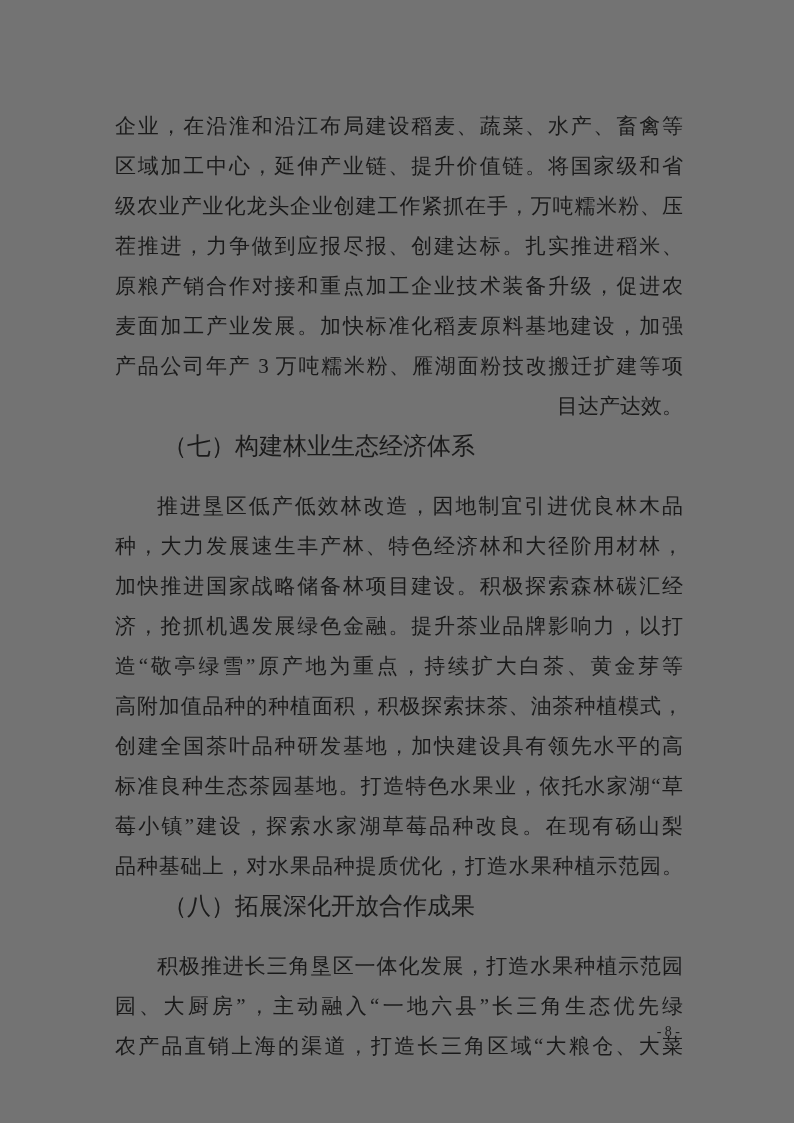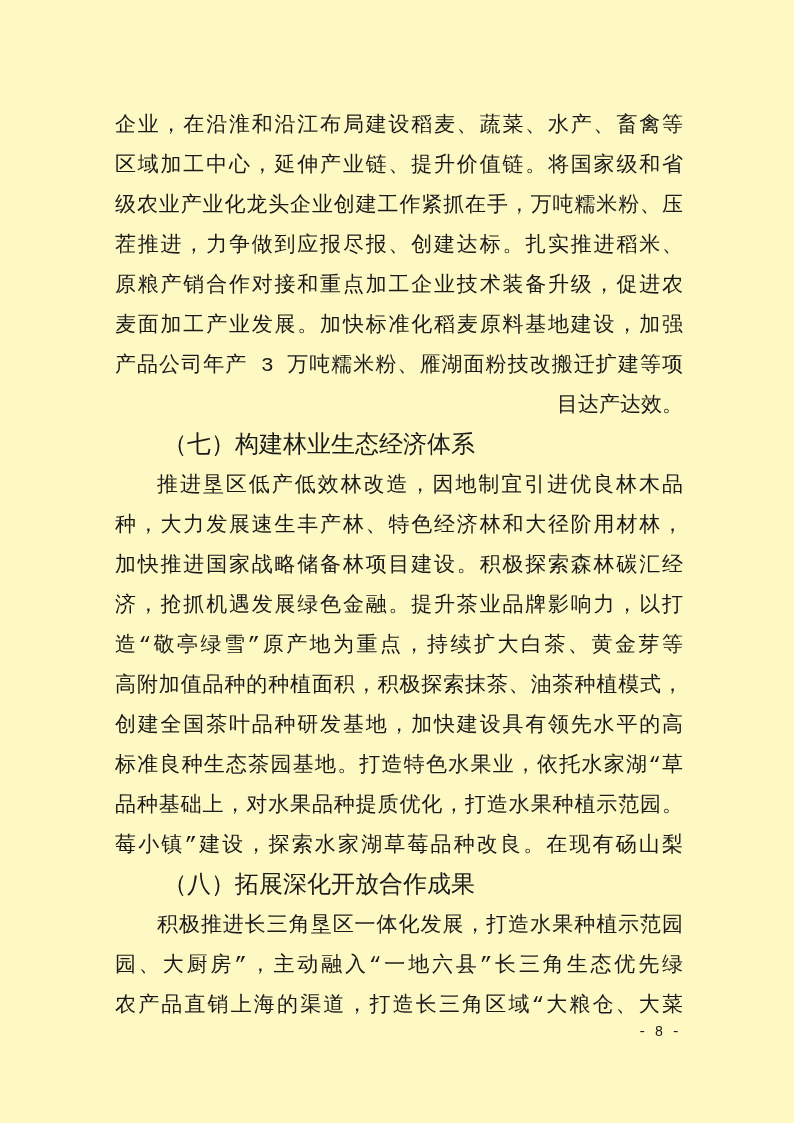--- a/index.html
+++ b/index.html
@@ -4,22 +4,22 @@
 <style>
   html, body {
     margin: 0;
     padding: 0;
     background: #ffffff;
   }
   .page {
     position: relative;
     width: 794px;
     height: 1123px;
-    background: #fef9c3;
-    font-family: Liberation Mono, monospace;
+    background: #737373;
+    font-family: Liberation Serif, serif;
     color: #1a1a1a;
     overflow: hidden;
   }
   .content {
     position: absolute;
     left: 115px;
     top: 106px;
     width: 568px;
   }
   .line {
@@ -29,20 +29,21 @@
     overflow: hidden;
     word-break: break-all;
     text-align: right;
   }
   .j {
     text-align: justify;
     text-align-last: justify;
   }
   .indent {
     text-indent: 2em;
+    margin-top: 20px;
   }
   .heading {
     font-size: 24px;
     height: 40px;
     line-height: 40px;
     text-indent: 2em;
     overflow: hidden;
   }
   .pagenum {
     position: absolute;
@@ -73,22 +74,22 @@
     <div class="heading">（七）构建林业生态经济体系</div>
 
     <div class="line j indent">推进垦区低产低效林改造，因地制宜引进优良林木品</div>
     <div class="line j">种，大力发展速生丰产林、特色经济林和大径阶用材林，</div>
     <div class="line j">加快推进国家战略储备林项目建设。积极探索森林碳汇经</div>
     <div class="line j">济，抢抓机遇发展绿色金融。提升茶业品牌影响力，以打</div>
     <div class="line j">造“敬亭绿雪”原产地为重点，持续扩大白茶、黄金芽等</div>
     <div class="line j">高附加值品种的种植面积，积极探索抹茶、油茶种植模式，</div>
     <div class="line j">创建全国茶叶品种研发基地，加快建设具有领先水平的高</div>
     <div class="line j">标准良种生态茶园基地。打造特色水果业，依托水家湖“草</div>
+    <div class="line j">莓小镇”建设，探索水家湖草莓品种改良。在现有砀山梨</div>
     <div class="line j">品种基础上，对水果品种提质优化，打造水果种植示范园。</div>
-    <div class="line j">莓小镇”建设，探索水家湖草莓品种改良。在现有砀山梨</div>
 
     <div class="heading">（八）拓展深化开放合作成果</div>
 
     <div class="line j indent">积极推进长三角垦区一体化发展，打造水果种植示范园</div>
     <div class="line j">园、大厨房”，主动融入“一地六县”长三角生态优先绿</div>
     <div class="line j">农产品直销上海的渠道，打造长三角区域“大粮仓、大菜</div>
 
   </div>
 
   <div class="pagenum">- 8 -</div>

